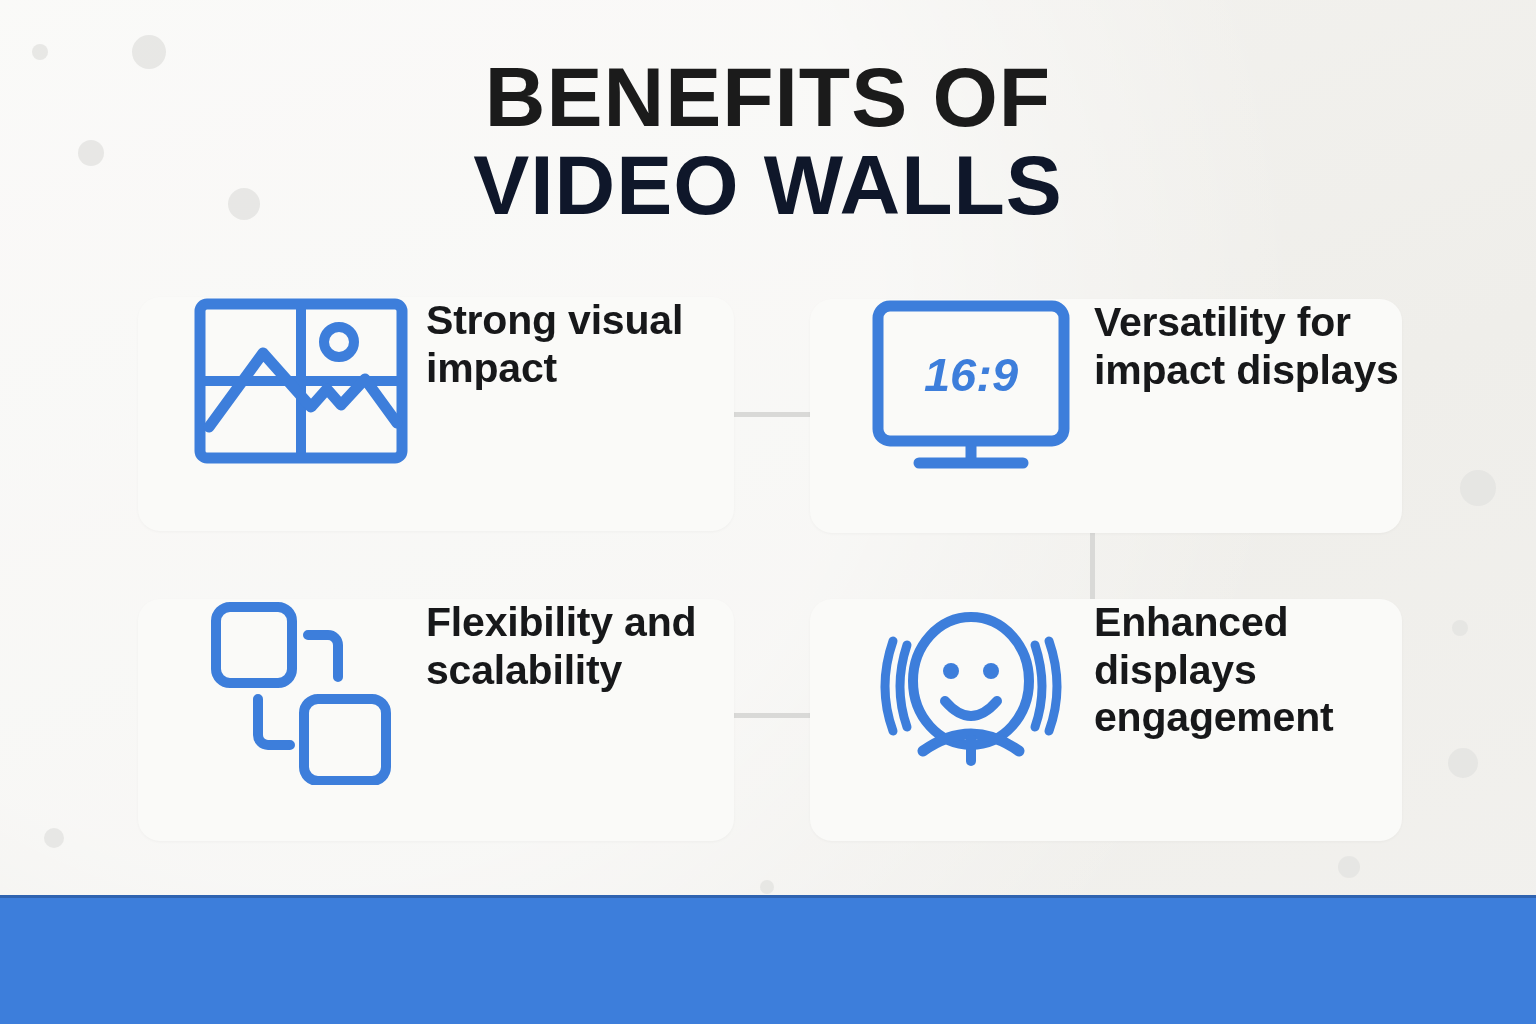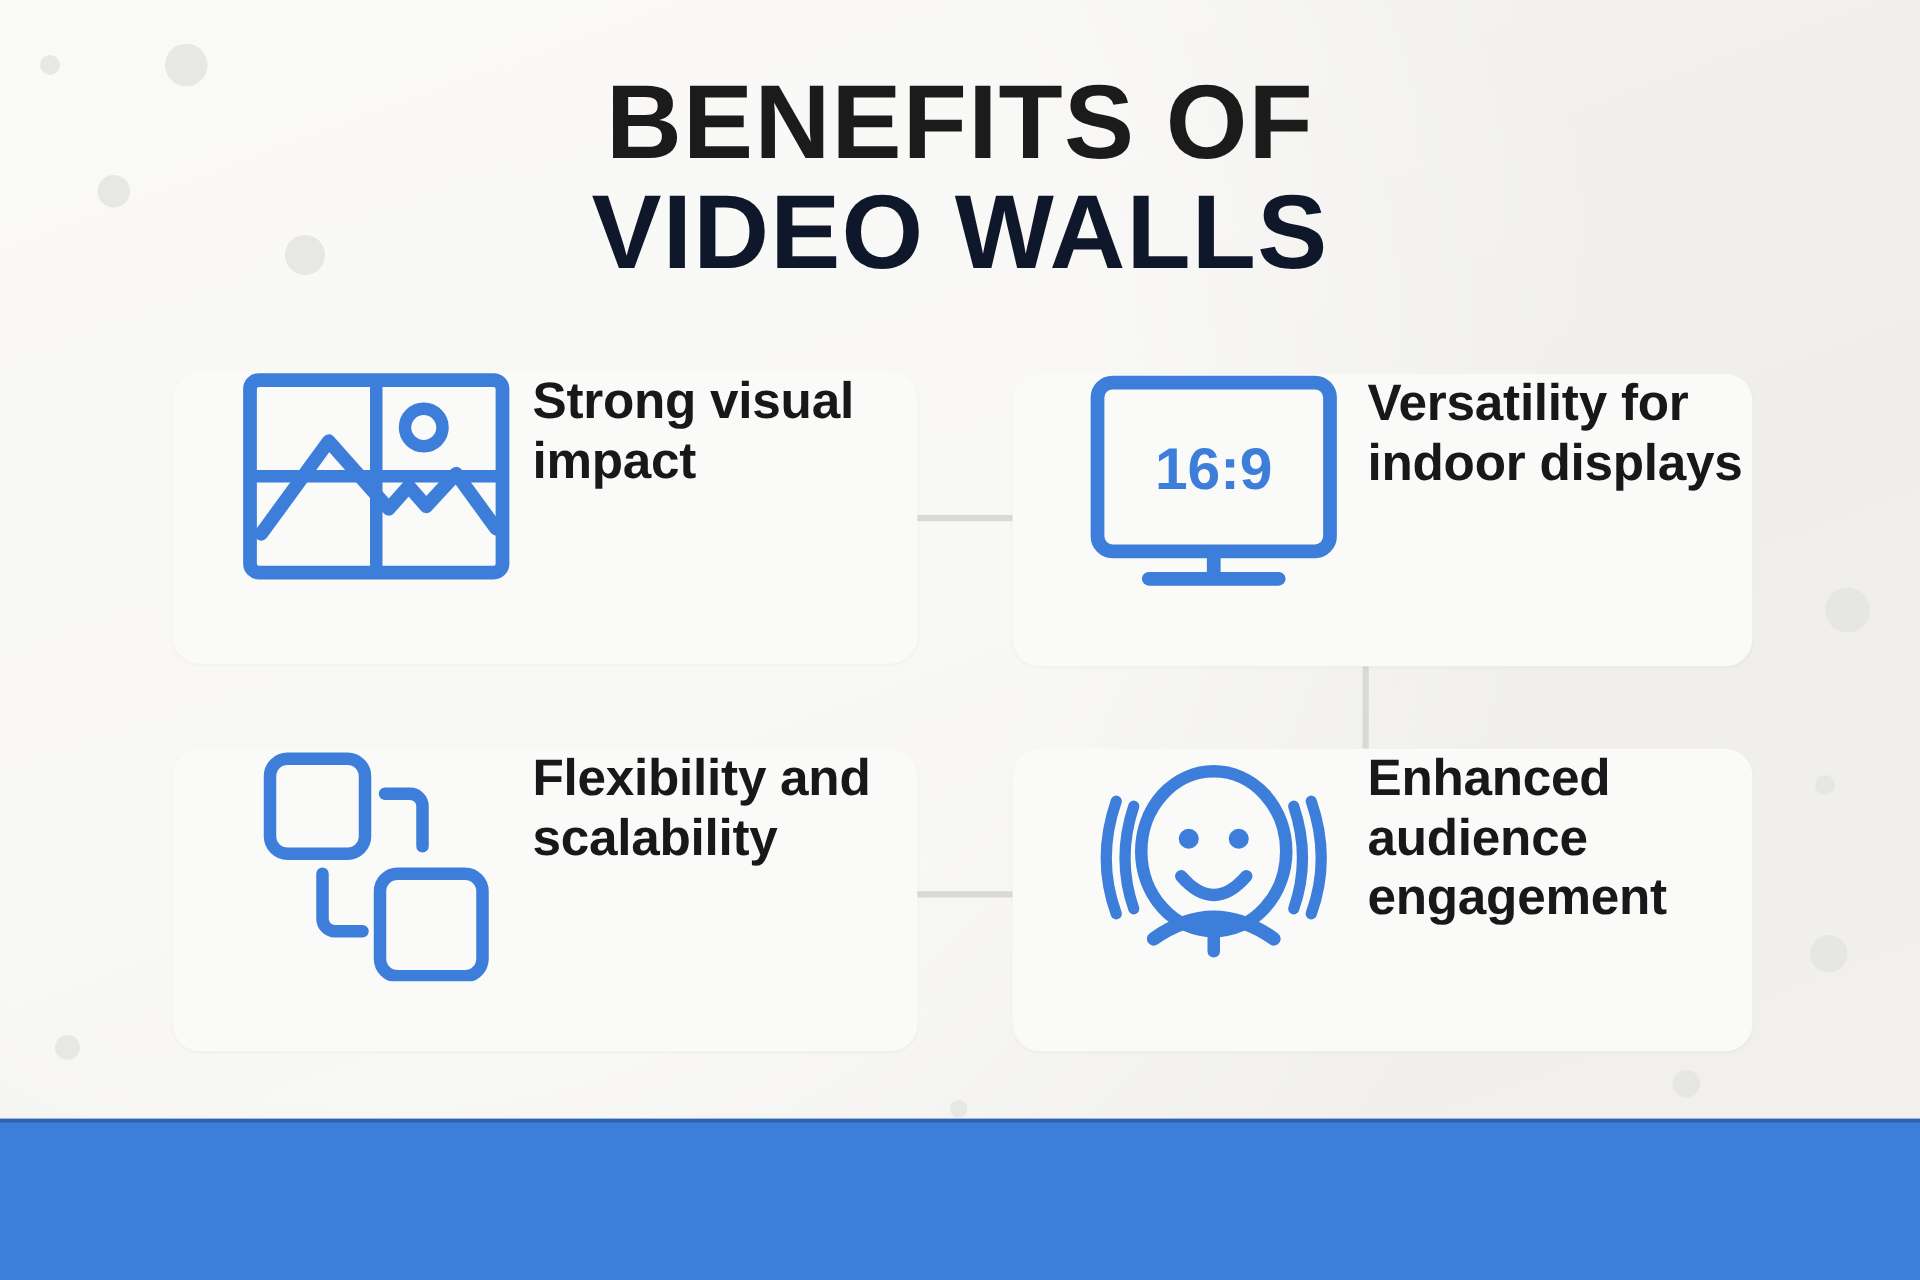--- a/index.html
+++ b/index.html
@@ -40,21 +40,21 @@
   .conn-h{height:5px;}
   .conn-v{width:5px;}
 
   
   .card{
     position:absolute;background:#fafaf8;border-radius:22px;
     display:flex;align-items:flex-start;
     box-shadow:0 1px 3px rgba(0,0,0,.035);
   }
   .card .icon-wrap{
-    flex:0 0 auto;display:flex;align-items:center;justify-content:center;
+    flex:0 0 auto;display:flex;align-items:center;justify-content:center;font-style:italic;
   }
   .card .label{
     font-size:41px;font-weight:bold;color:#17181a;line-height:1.16;
     letter-spacing:-.2px;
   }
 
   #card1{left:138px;top:297px;width:596px;height:234px;}
   #card1 .icon-wrap{width:250px;padding-left:38px;}
   #card2{left:810px;top:299px;width:592px;height:234px;}
   #card2 .icon-wrap{width:246px;padding-left:38px;}
@@ -116,21 +116,21 @@
 
   <div class="card" id="card2">
     <div class="icon-wrap">
       <svg width="200" height="172" viewBox="0 0 200 172" fill="none" xmlns="http://www.w3.org/2000/svg">
         <rect x="7" y="7" width="186" height="135" rx="12" stroke="#3d7edb" stroke-width="11"></rect>
         <line x1="100" y1="142" x2="100" y2="160" stroke="#3d7edb" stroke-width="11"></line>
         <line x1="48" y1="164" x2="152" y2="164" stroke="#3d7edb" stroke-width="11" stroke-linecap="round"></line>
         <text class="ratio-text" x="100" y="92" text-anchor="middle">16:9</text>
       </svg>
     </div>
-    <div class="label">Versatility for indoor displays</div>
+    <div class="label">Versatility for impact displays</div>
   </div>
 
   <div class="card" id="card3">
     <div class="icon-wrap">
       <svg width="186" height="186" viewBox="0 0 186 186" fill="none" xmlns="http://www.w3.org/2000/svg">
         <rect x="8" y="8" width="76" height="76" rx="14" stroke="#3d7edb" stroke-width="10"></rect>
         <rect x="96" y="100" width="82" height="82" rx="14" stroke="#3d7edb" stroke-width="10"></rect>
         <path d="M100 36 H120 a10 10 0 0 1 10 10 V78" stroke="#3d7edb" stroke-width="10" stroke-linecap="round" stroke-linejoin="round" fill="none"></path>
         <path d="M50 100 V136 a10 10 0 0 0 10 10 H82" stroke="#3d7edb" stroke-width="10" stroke-linecap="round" stroke-linejoin="round" fill="none"></path>
       </svg>
@@ -146,18 +146,18 @@
         <circle cx="120" cy="72" r="8" fill="#3d7edb"></circle>
         <path d="M74 102 q26 30 52 0" stroke="#3d7edb" stroke-width="10" stroke-linecap="round" fill="none"></path>
         <path d="M52 146 q48 -34 96 0" stroke="#3d7edb" stroke-width="11" stroke-linecap="round" fill="none" transform="translate(0,6)"></path>
         <path d="M100 140 v22" stroke="#3d7edb" stroke-width="10" stroke-linecap="round"></path>
         <path d="M36 46 q-14 42 0 82" stroke="#3d7edb" stroke-width="9" stroke-linecap="round" fill="none"></path>
         <path d="M22 42 q-16 46 0 90" stroke="#3d7edb" stroke-width="9" stroke-linecap="round" fill="none"></path>
         <path d="M164 46 q14 42 0 82" stroke="#3d7edb" stroke-width="9" stroke-linecap="round" fill="none"></path>
         <path d="M178 42 q16 46 0 90" stroke="#3d7edb" stroke-width="9" stroke-linecap="round" fill="none"></path>
       </svg>
     </div>
-    <div class="label">Enhanced audience engagement</div>
+    <div class="label">Enhanced displays engagement</div>
   </div>
 
   <div class="band"></div>
 
 </div>
 
 </body></html>

